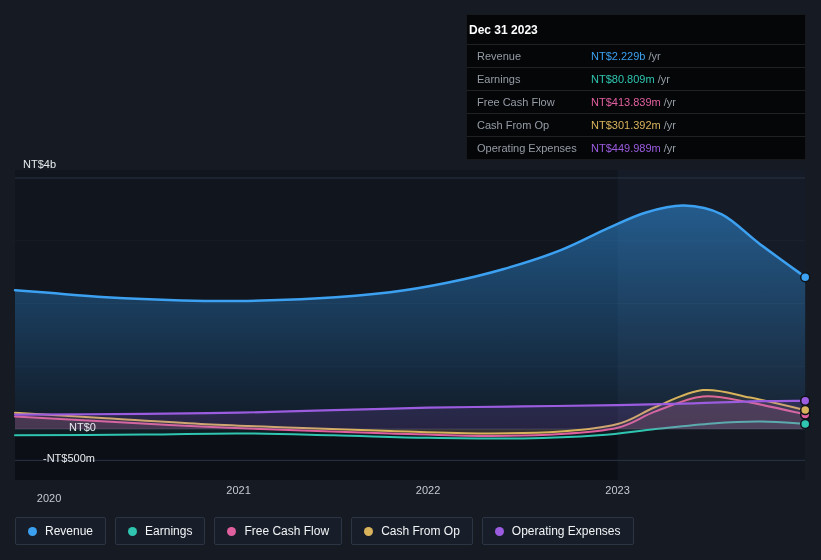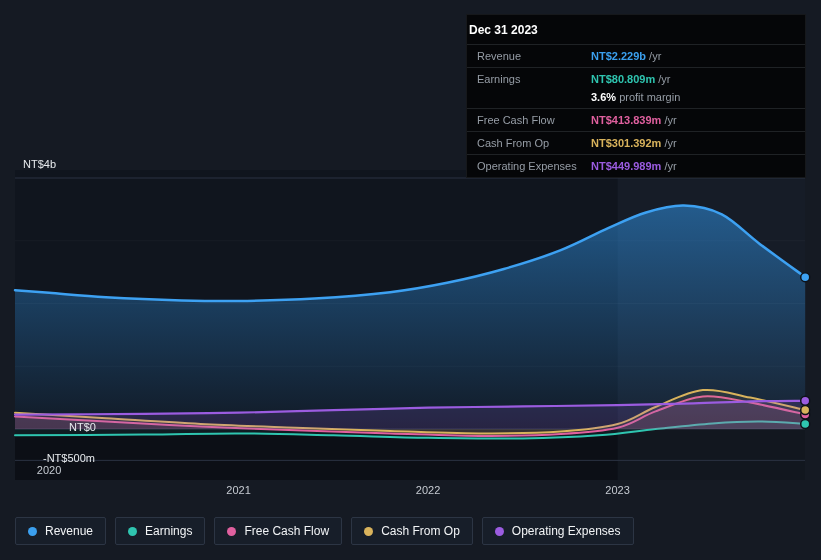--- a/index.html
+++ b/index.html
@@ -14,21 +14,21 @@
   
   #tooltip{
     position:absolute;left:466px;top:14px;width:340px;background:#050608;
     border:1px solid #16181b;z-index:5;font-size:11px;box-sizing:border-box;
   }
   .tt-title{padding:8px 2px 7px;color:#ffffff;font-weight:bold;font-size:12px;}
   .tt-row{display:flex;padding:4px 10px;border-top:1px solid #1f2225;line-height:14px;}
   .tt-row.sub{border-top:none;padding-top:0;}
   .tt-label{width:114px;flex:none;color:#969da6;}
   .tt-val{flex:1;}
-  .tt-val b{font-weight:bold;}
+  .tt-val b{font-weight:normal;}
   .tt-suffix{color:#969da6;}
   .tt-white{color:#ffffff;font-weight:bold;}
   
   #legend{position:absolute;left:15px;top:517px;display:flex;gap:9px;}
   .legend-item{
     display:flex;align-items:center;background:#171e29;border:1px solid #2c3544;
     border-radius:2px;padding:0 12px;height:26px;font-size:12px;color:#f2f4f6;cursor:pointer;
   }
   .legend-dot{width:9px;height:9px;border-radius:50%;margin-right:8px;flex:none;}
 </style>
@@ -68,40 +68,36 @@
       <circle cx="805.2150000000138" cy="410.11225" r="4.5" fill="#d9b35c" stroke="#0e1219" stroke-width="1.5"></circle>
       <circle cx="805.2150000000138" cy="400.7625" r="4.5" fill="#9b5ce0" stroke="#0e1219" stroke-width="1.5"></circle>
     </svg>
 
   <div id="ylabels">
       <span class="ylab" style="top: 158px;">NT$4b</span>
       <span class="ylab" style="top: 421px; padding-left: 46px;">NT$0</span>
       <span class="ylab" style="top: 452.375px; margin-left: 20px;">-NT$500m</span>
     </div>
   <div id="xlabels">
-      <span class="xlab" style="left: 49.11px; top: 464px;">2020</span>
+      <span class="xlab" style="left: 49.11px; top: 492px;">2020</span>
       <span class="xlab" style="left: 238.61px; top: 484px;">2021</span>
       <span class="xlab" style="left: 428.11px; top: 484px;">2022</span>
       <span class="xlab" style="left: 617.61px; top: 484px;">2023</span>
     </div>
 
   <div id="tooltip">
     <div class="tt-title">Dec 31 2023</div>
     <div id="tt-rows">
         <div class="tt-row">
           <span class="tt-label">Revenue</span>
           <span class="tt-val"><b style="color: rgb(59, 160, 239);">NT$2.229b</b><span class="tt-suffix"> /yr</span></span>
         </div>
         <div class="tt-row">
           <span class="tt-label">Earnings</span>
           <span class="tt-val"><b style="color: rgb(47, 197, 176);">NT$80.809m</b><span class="tt-suffix"> /yr</span></span>
-        </div>
-        <div class="tt-row sub">
-          <span class="tt-label"></span>
-          <span class="tt-val"><span class="tt-white">3.6%</span><span class="tt-suffix"> profit margin</span></span>
         </div>
         <div class="tt-row">
           <span class="tt-label">Free Cash Flow</span>
           <span class="tt-val"><b style="color: rgb(224, 96, 159);">NT$413.839m</b><span class="tt-suffix"> /yr</span></span>
         </div>
         <div class="tt-row">
           <span class="tt-label">Cash From Op</span>
           <span class="tt-val"><b style="color: rgb(217, 179, 92);">NT$301.392m</b><span class="tt-suffix"> /yr</span></span>
         </div>
         <div class="tt-row">

